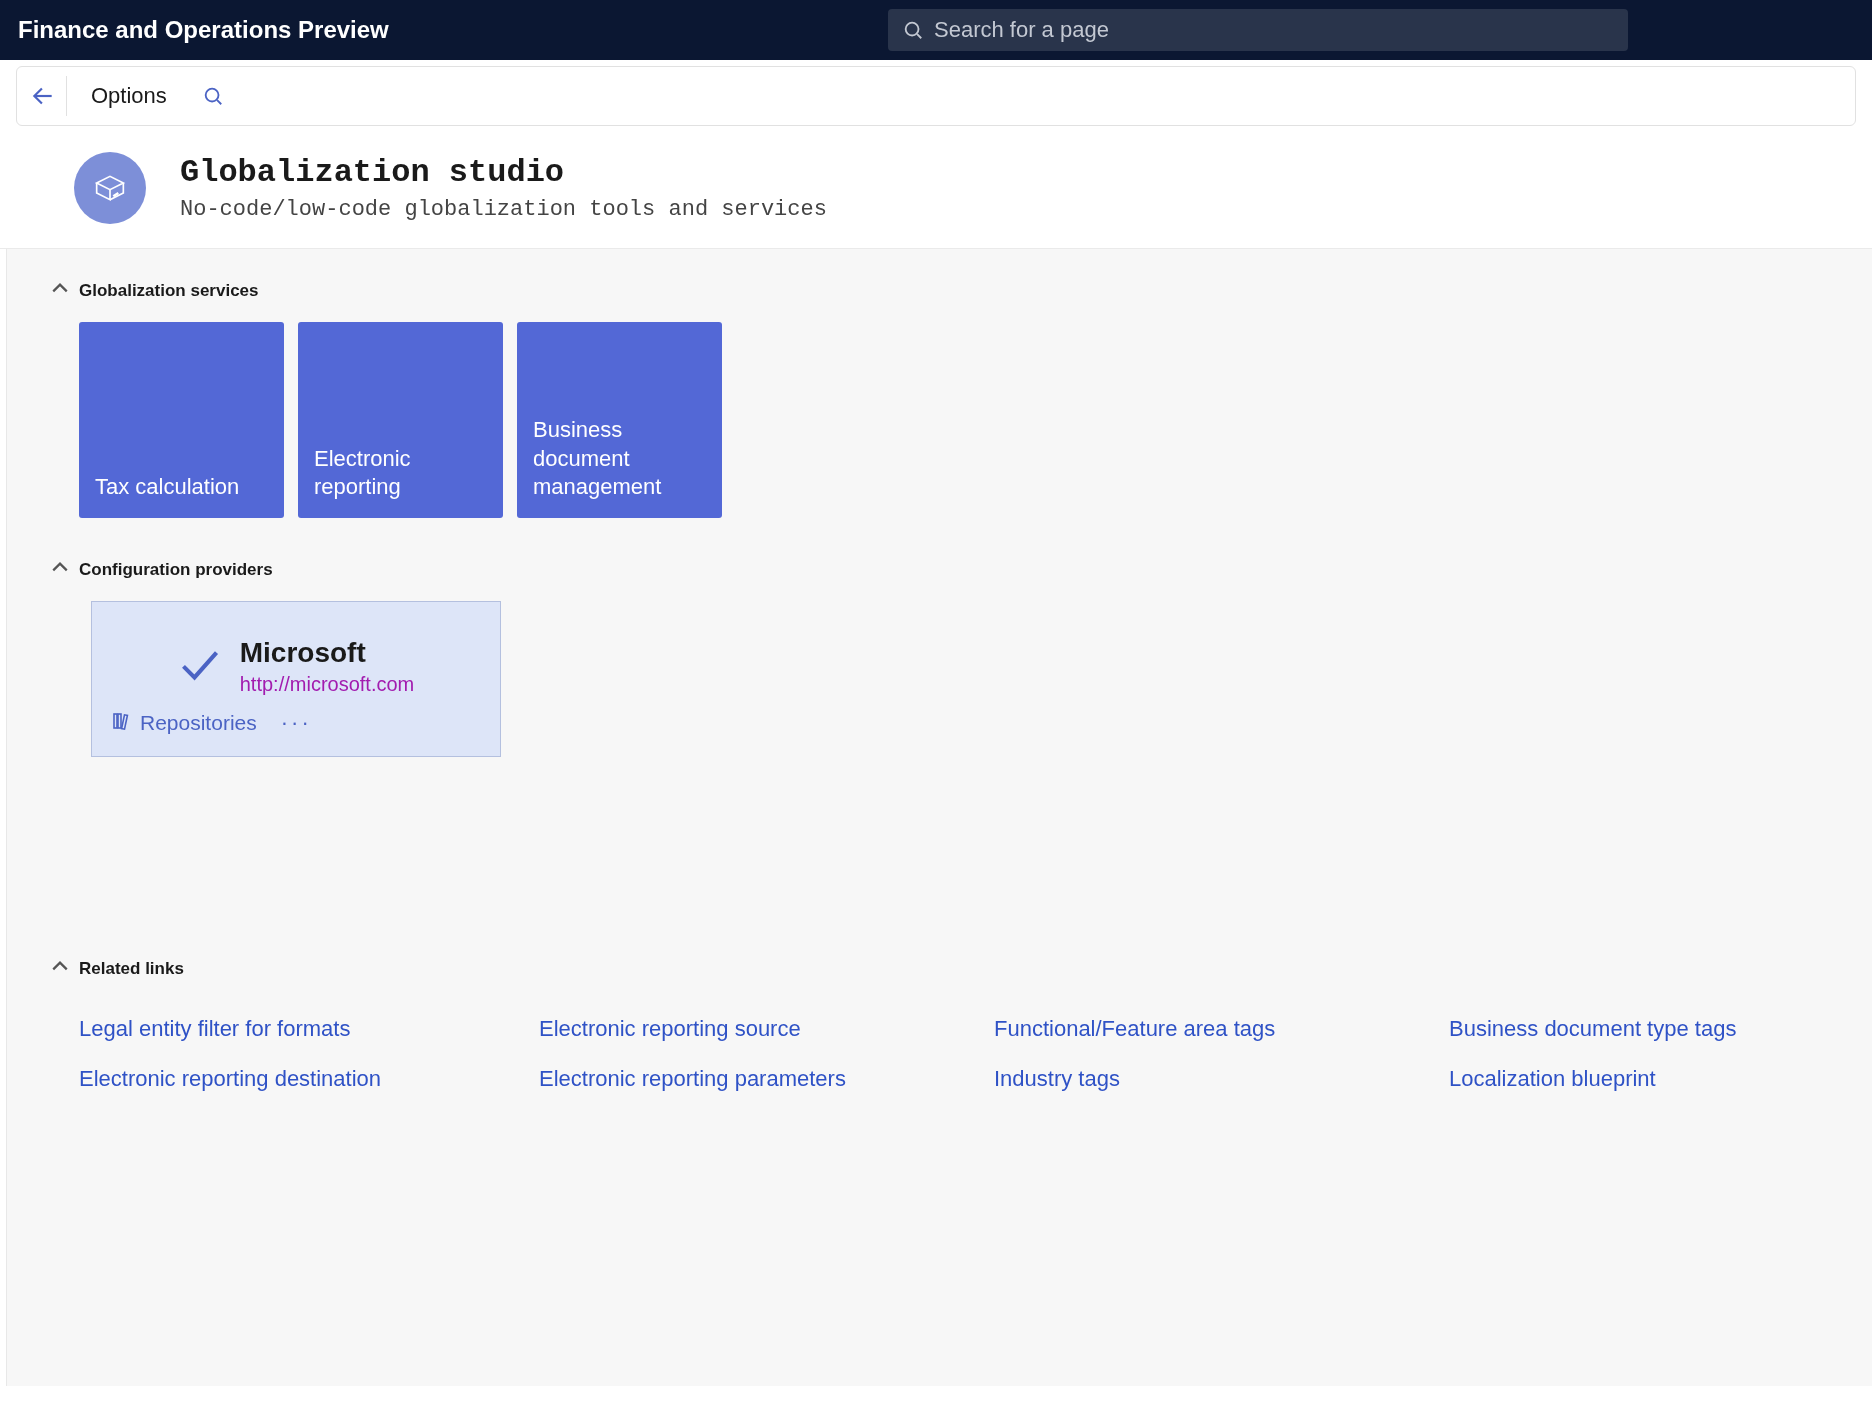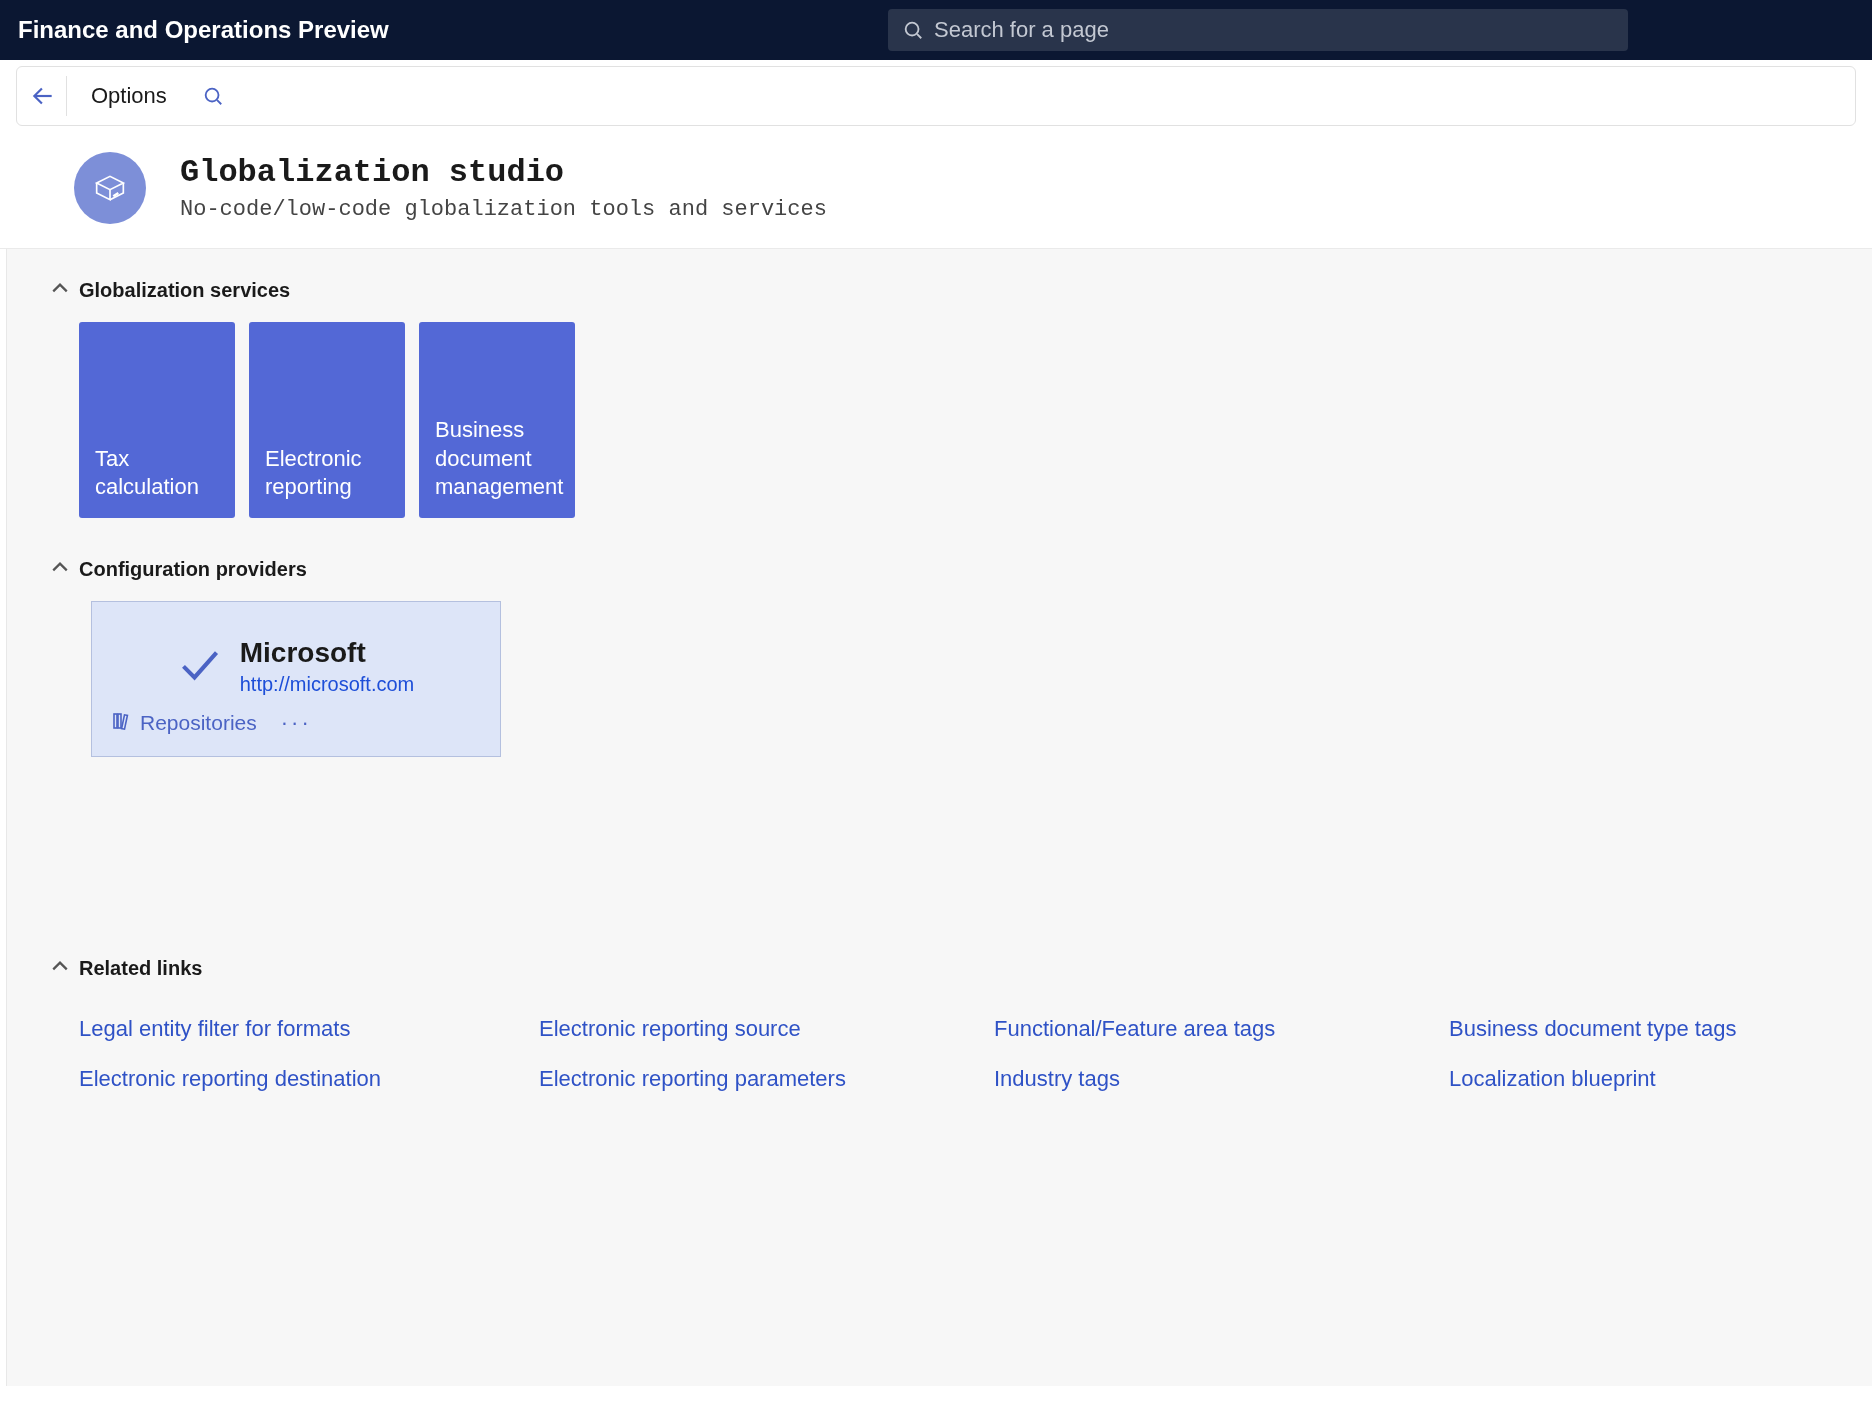--- a/index.html
+++ b/index.html
@@ -120,38 +120,38 @@
     }
     .content-area {
       background: #f7f7f7;
       height: calc(100% - 60px - 66px - 144px);
       padding: 30px 44px;
       border-left: 1px solid #e8e8e8;
       margin-left: 6px;
     }
     .section-header {
       display: flex;
-      align-items: flex-start;
+      align-items: center;
       gap: 10px;
-      font-size: 20px;
+      font-size: 17px;
       font-weight: 600;
       margin-bottom: 20px;
       cursor: pointer;
     }
     .chevron-up {
       color: #555;
     }
     .tiles-row {
       display: flex;
       gap: 14px;
       margin-bottom: 40px;
       margin-left: 28px;
     }
     .tile {
-      width: 156px;
+      width: 205px;
       height: 196px;
       background: #5368d6;
       color: #fff;
       display: flex;
       align-items: flex-end;
       padding: 14px 16px 16px 16px;
       font-size: 22px;
       cursor: pointer;
       border-radius: 3px;
       line-height: 1.3;
@@ -173,21 +173,21 @@
       color: #4b63c4;
       margin-top: 6px;
     }
     .provider-name {
       font-size: 28px;
       font-weight: 700;
       margin-bottom: 4px;
     }
     .provider-url {
       font-size: 20px;
-      color: #1d4ed8;
+      color: #a21caf;
     }
     .provider-bottom {
       display: flex;
       align-items: center;
       gap: 10px;
       padding: 0 20px 20px 20px;
     }
     .repo-link {
       color: #4b63c4;
       font-size: 21px;

